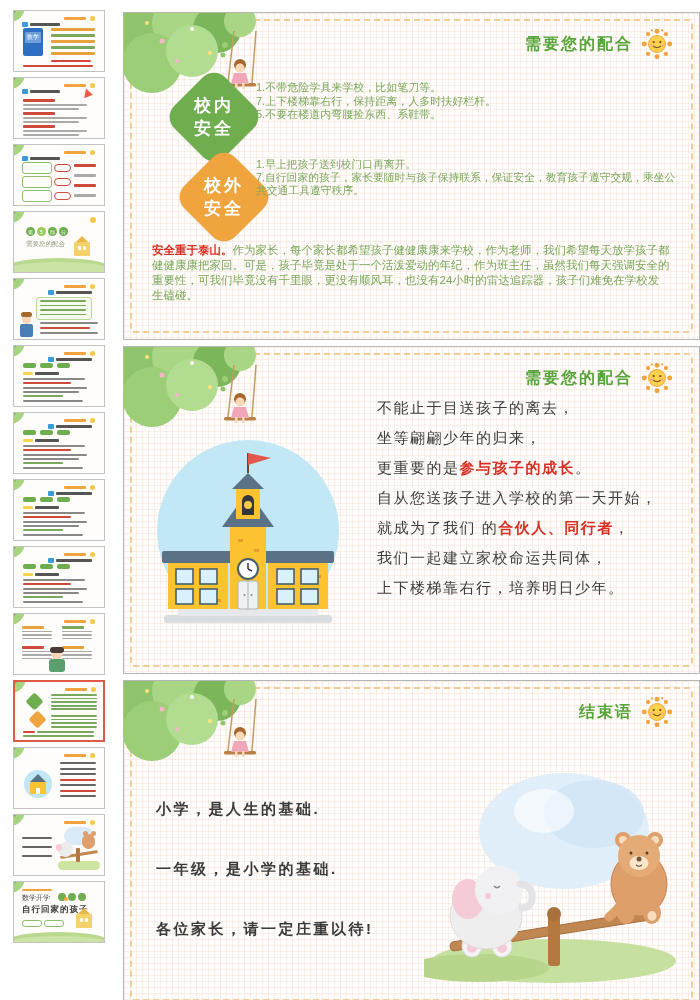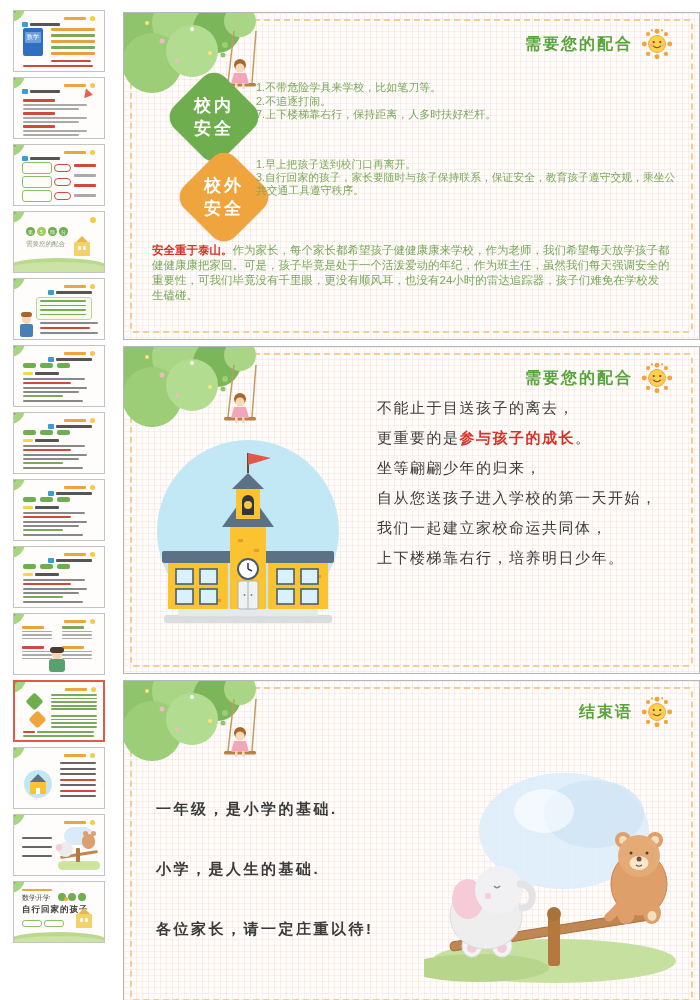--- a/index.html
+++ b/index.html
@@ -412,33 +412,33 @@
     </div>
 
     <div class="dia dia-g">
       <div class="dia-inner">
         <div>校内</div>
         <div>安全</div>
       </div>
     </div>
     <div class="list1">
       <p>1.不带危险学具来学校，比如笔刀等。</p>
-      <p>2.不追逐打闹。</p>
       <p>7.上下楼梯靠右行，保持距离，人多时扶好栏杆。</p>
+      <p>5.不要在楼道内弯腰捡东西、系鞋带。</p>
     </div>
 
     <div class="dia dia-o">
       <div class="dia-inner">
         <div>校外</div>
         <div>安全</div>
       </div>
     </div>
     <div class="list2">
       <p>1.早上把孩子送到校门口再离开。</p>
-      <p>3.自行回家的孩子，家长要随时与孩子保持联系，保证安全，教育孩子遵守交规，乘坐公共交通工具遵守秩序。</p>
+      <p>7.自行回家的孩子，家长要随时与孩子保持联系，保证安全，教育孩子遵守交规，乘坐公共交通工具遵守秩序。</p>
     </div>
 
     <div class="para">
       <div>
         <span class="lead">安全重于泰山。</span><span>作为家长，每个家长都希望孩子健健康康来学校，作为老师，我们希望每天放学孩子都健健康康把家回。可是，孩子毕竟是处于一个活泼爱动的年纪，作为班主任，虽然我们每天强调安全的重要性，可我们毕竟没有千里眼，更没有顺风耳，也没有24小时的雷达追踪器，孩子们难免在学校发生磕碰。</span>
       </div>
     </div>
   </section>
 
   <section class="slide">
@@ -487,43 +487,44 @@
       <line x1="102" y1="140" x2="102" y2="134" stroke="#33363b" stroke-width="1.5"></line>
       <line x1="102" y1="140" x2="106" y2="142" stroke="#33363b" stroke-width="1.5"></line>
       <rect x="92" y="152" width="20" height="28" rx="2" fill="#eef1f2" stroke="#aab3b8"></rect>
       <line x1="102" y1="152" x2="102" y2="180" stroke="#aab3b8"></line>
       <circle cx="98.5" cy="166" r="1" fill="#888"></circle>
         <circle cx="105.5" cy="166" r="1" fill="#888"></circle>
     </svg>
 
     <div class="lines2">
       <div class="l2"><span>不能止于目送孩子的离去，</span><span class="red"></span><span></span></div>
+      <div class="l2"><span>坐等翩翩少年的归来，</span><span class="red"></span><span></span></div>
       <div class="l2"><span>更重要的是</span><span class="red">参与孩子的成长</span><span>。</span></div>
-      <div class="l2"><span>坐等翩翩少年的归来，</span><span class="red"></span><span></span></div>
       <div class="l2"><span>自从您送孩子进入学校的第一天开始，</span><span class="red"></span><span></span></div>
+      <div class="l2"><span>就成为了我们 的</span><span class="red">合伙人、同行者</span><span>，</span></div>
       <div class="l2"><span>我们一起建立家校命运共同体，</span><span class="red"></span><span></span></div>
       <div class="l2"><span>上下楼梯靠右行，培养明日少年。</span><span class="red"></span><span></span></div>
     </div>
   </section>
 
   <section class="slide">
     <div class="frame"></div>
     <svg class="tree" viewBox="0 0 152 96">
         <use href="#g-tree"></use>
       </svg>
     <div class="s-head">
       <span class="s-title">结束语</span>
       <svg class="sun" viewBox="0 0 34 34">
           <use href="#g-sun"></use>
         </svg>
     </div>
 
     <div class="lines3">
+      <div class="l3">小学，是人生的基础.</div>
       <div class="l3">一年级，是小学的基础.</div>
-      <div class="l3">小学，是人生的基础.</div>
       <div class="l3">各位家长，请一定庄重以待!</div>
     </div>
 
     <svg class="seesaw" viewBox="0 0 260 235">
       <ellipse cx="140" cy="75" rx="85" ry="58" fill="#dcecf9" opacity="0.85"></ellipse>
       <ellipse cx="170" cy="58" rx="50" ry="34" fill="#cfe5f6" opacity="0.8"></ellipse>
       <ellipse cx="120" cy="55" rx="30" ry="22" fill="#ffffff" opacity="0.6"></ellipse>
       <ellipse cx="130" cy="205" rx="122" ry="22" fill="#c6e0a0"></ellipse>
       <ellipse cx="55" cy="212" rx="70" ry="14" fill="#b7d68b"></ellipse>
       <g transform="rotate(-9 130 175)">

